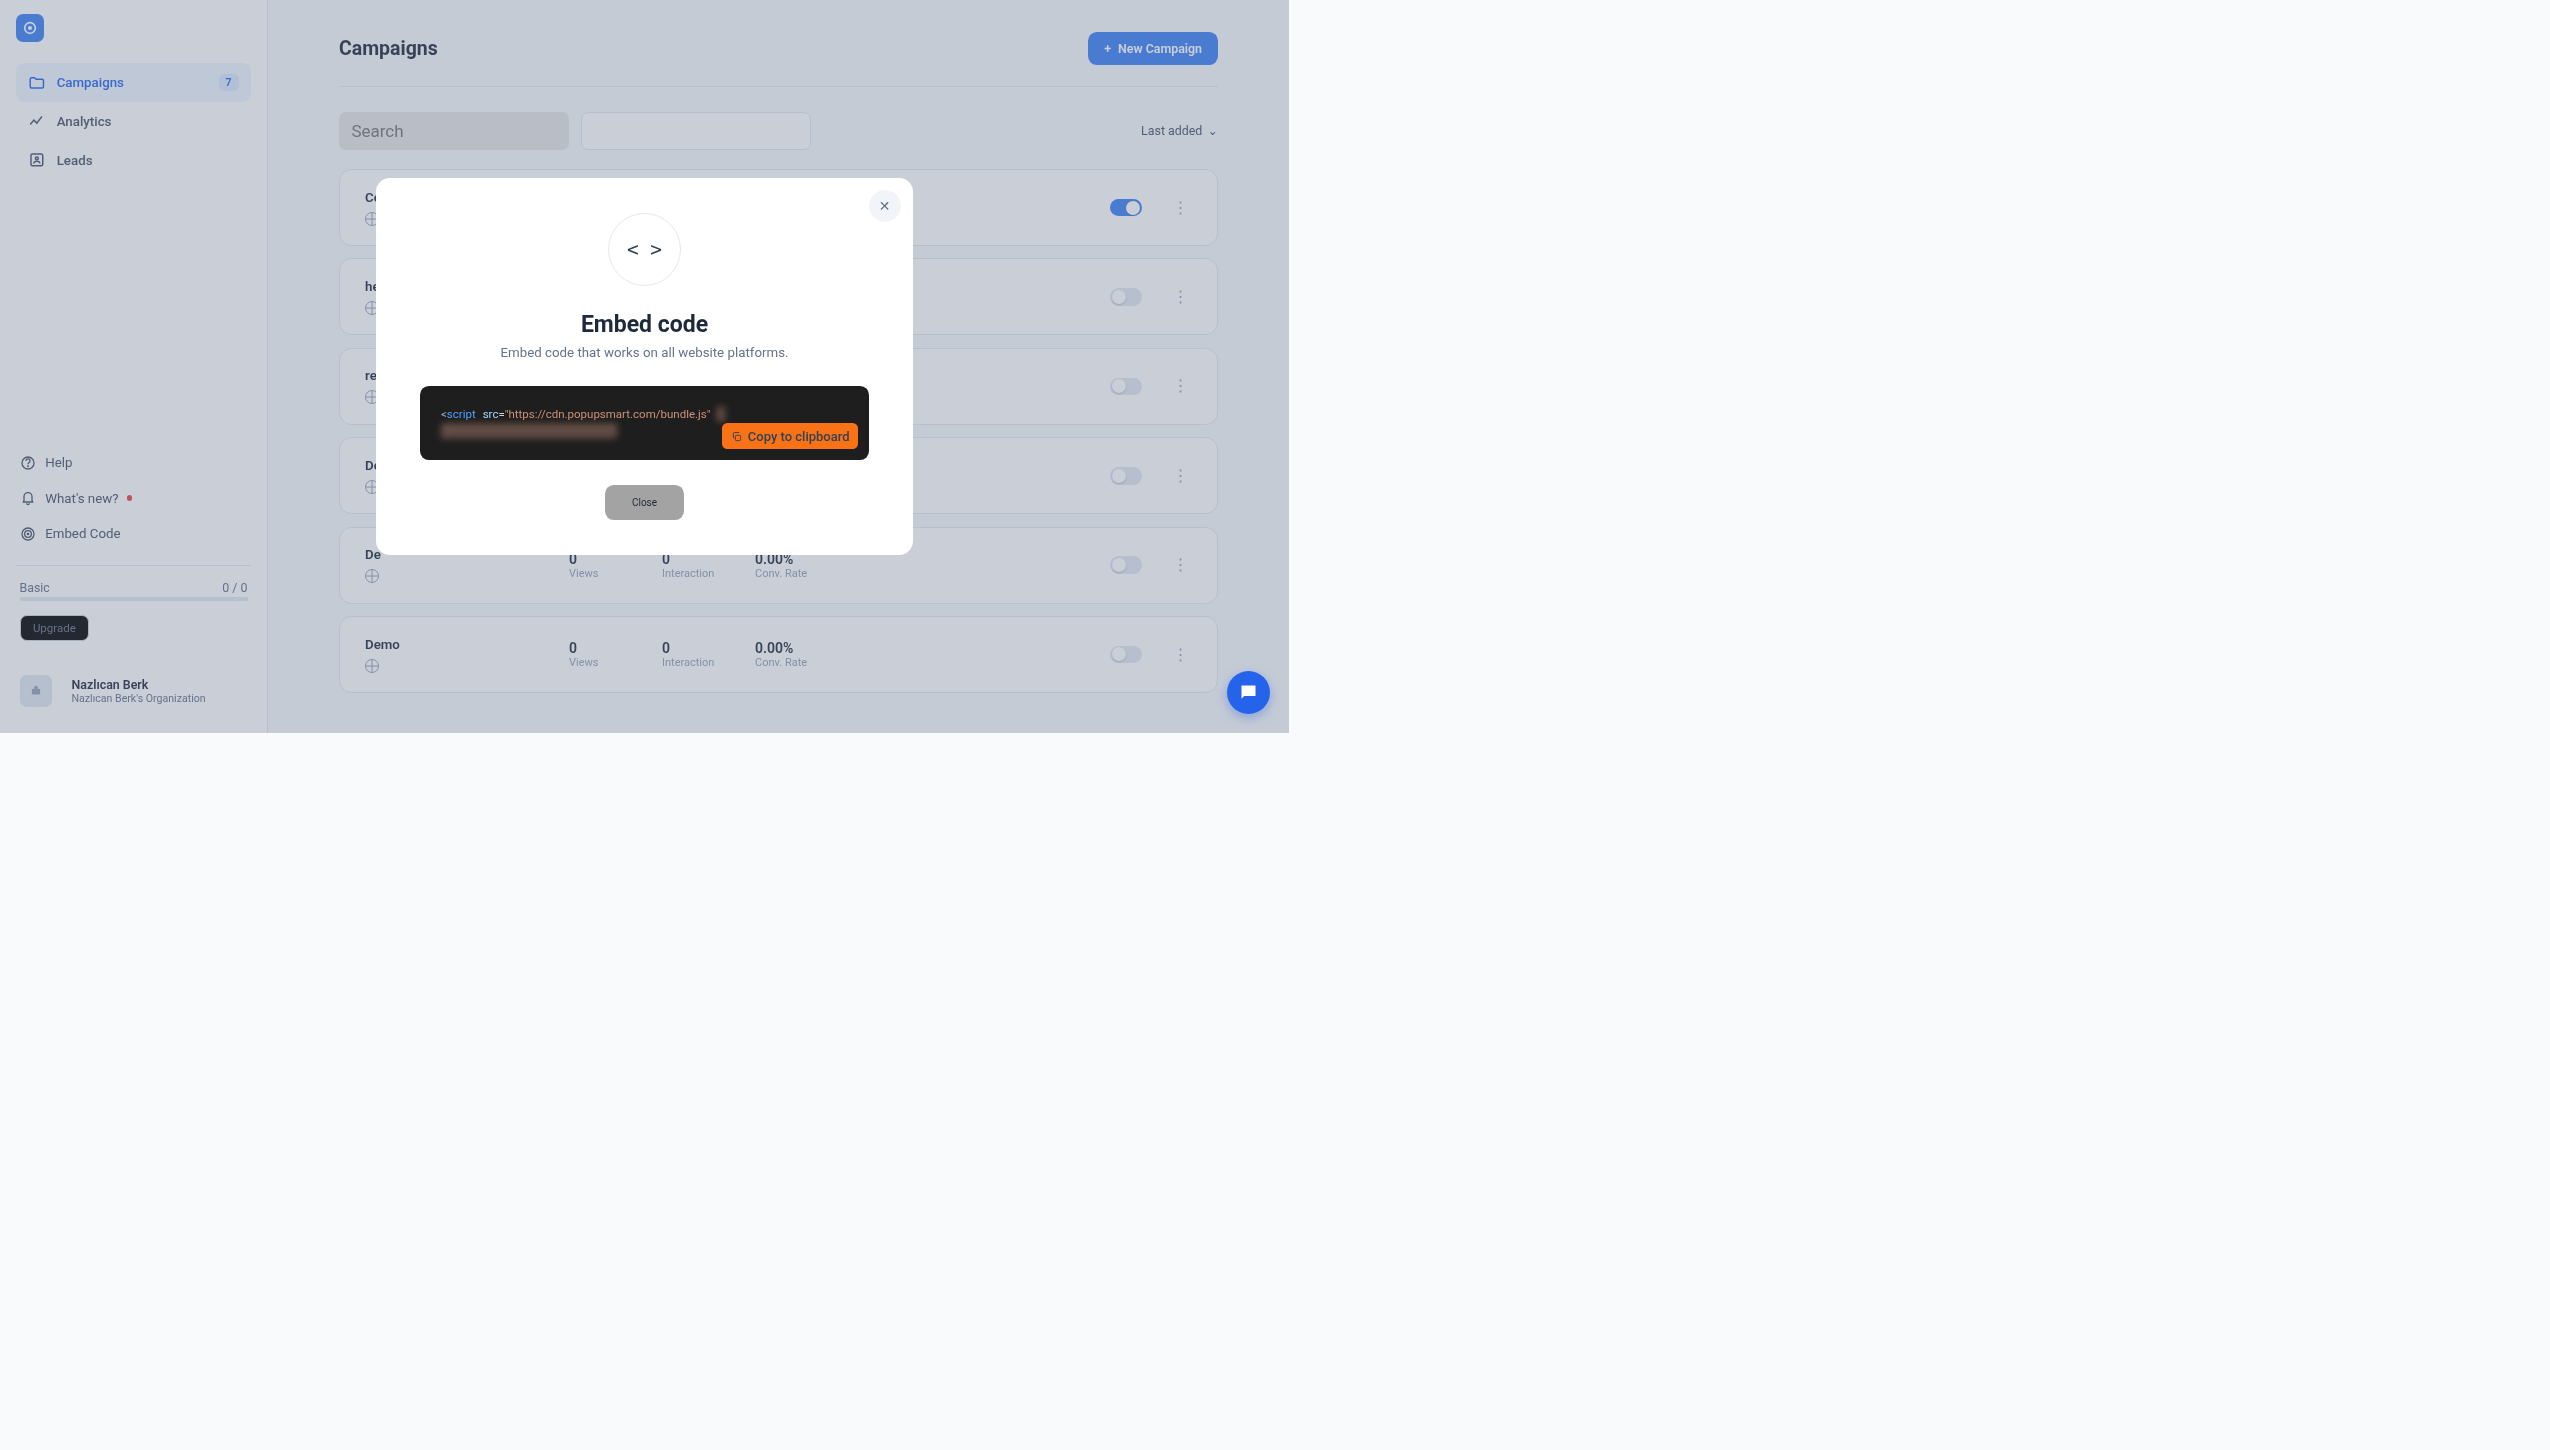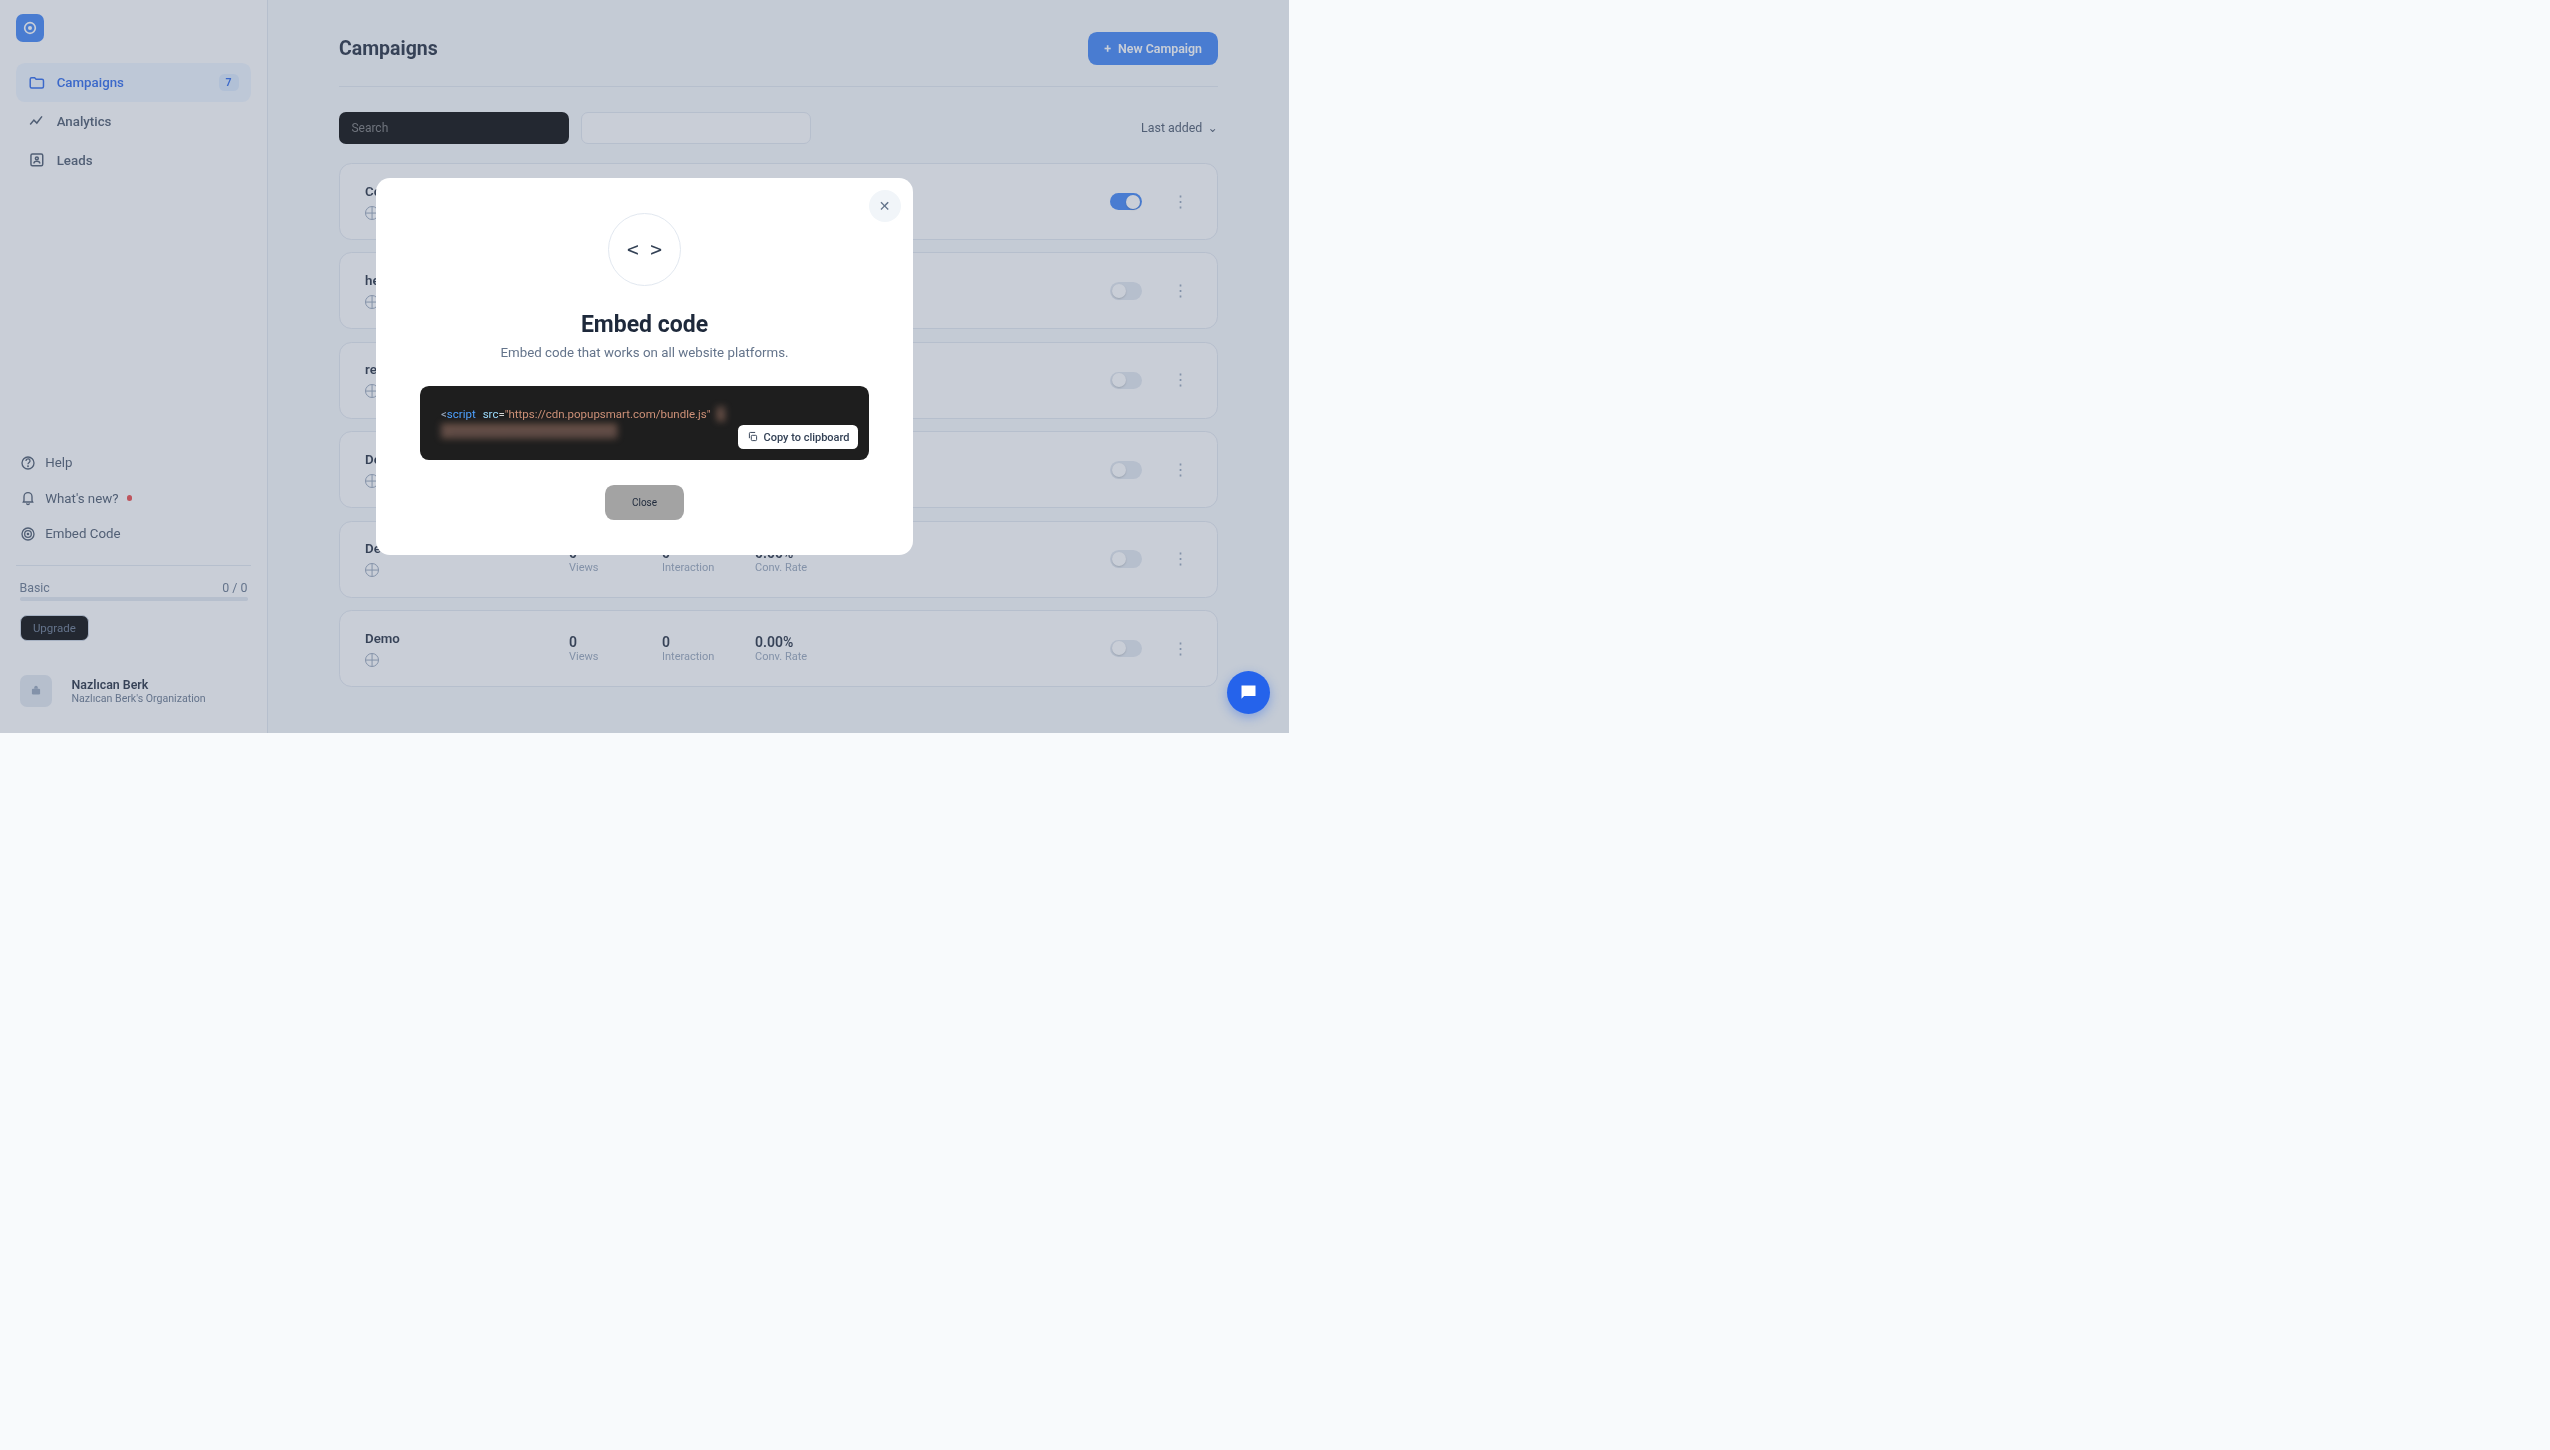--- a/index.html
+++ b/index.html
@@ -24,21 +24,21 @@
 .user-block{display:flex;align-items:center;gap:20px;padding:12.4px 3.5px;margin-top:21px}
 .avatar{width:32px;height:32px;background:#e2e8f0;border-radius:7px;display:flex;align-items:center;justify-content:center}
 .user-name{font-size:12.4px;font-weight:600;color:#1e293b}
 .user-org{font-size:10.6px;color:#64748b}
 .main{flex:1;padding:32px 71px;overflow-y:auto}
 .main-header{display:flex;justify-content:space-between;align-items:center;padding-bottom:21px;border-bottom:0.9px solid #e2e8f0;margin-bottom:25px}
 .page-title{font-size:19.5px;font-weight:700;color:#1e293b}
 .new-btn{background:#3b82f6;color:#fff;border:none;padding:8.9px 16px;border-radius:8.9px;font-size:12.4px;font-weight:600;display:flex;align-items:center;gap:7px;cursor:pointer}
 .toolbar{display:flex;justify-content:space-between;align-items:center;margin-bottom:19.5px}
 .toolbar-left{display:flex;gap:12.4px}
-.search{background:#000000;border:none;border-radius:7px;padding:8.9px 12.4px;font-size:12px;width:230px;color:#64748b}
+.search{background:#e5e5e5;border:none;border-radius:7px;padding:8.9px 12.4px;font-size:17px;width:230px;color:#64748b}
 .filter{background:#fff;border:0.9px solid #e2e8f0;border-radius:7px;padding:8.9px 12.4px;width:230px}
 .sort{font-size:12.4px;color:#475569;display:flex;align-items:center;gap:5.3px;cursor:pointer}
 .card{background:#fff;border:0.9px solid #e2e8f0;border-radius:12.4px;padding:19.5px 25px;margin-bottom:12.4px;display:flex;align-items:center}
 .card-name{font-size:13.3px;font-weight:600;color:#1e293b;margin-bottom:7px}
 .globe{width:14px;height:14px;border:1.3px solid #94a3b8;border-radius:50%;position:relative}
 .globe::before{content:"";position:absolute;top:0;bottom:0;left:50%;width:0.9px;background:#94a3b8;transform:translateX(-50%)}
 .globe::after{content:"";position:absolute;left:0;right:0;top:50%;height:0.9px;background:#94a3b8;transform:translateY(-50%)}
 .card-left{width:204px}
 .metric{width:93px}
 .metric-val{font-size:14px;font-weight:600;color:#1e293b}
@@ -54,21 +54,21 @@
 .modal-icon{width:73px;height:73px;border:0.9px solid #e2e8f0;border-radius:50%;display:flex;align-items:center;justify-content:center;margin:0 auto 25px;font-family:monospace;font-size:19.5px;color:#334155}
 .modal-title{font-size:23px;font-weight:700;margin-bottom:7px}
 .modal-sub{font-size:13.3px;color:#64748b;margin-bottom:26.6px}
 .code-box{background:#1e1e1e;border-radius:8.9px;padding:19.5px 21px;text-align:left;font-family:Menlo,Consolas,monospace;font-size:11.5px;position:relative;margin-bottom:25px;line-height:1.5}
 .tok-punc{color:#94a3b8}
 .tok-tag{color:#4ea1ff}
 .tok-attr{color:#9cdcfe}
 .tok-eq{color:#d4d4d4}
 .tok-str{color:#ce9178}
 .blur{filter:blur(3.5px);background:rgba(206,145,120,.5);padding:0 1.8px}
-.copy-btn{position:absolute;bottom:10.6px;right:10.6px;background:#ffffff;border:none;padding:5.3px 8.9px;border-radius:5.3px;font-size:11px;font-weight:500;display:flex;gap:5.3px;cursor:pointer;color:#334155}
+.copy-btn{position:absolute;bottom:10.6px;right:10.6px;background:#f97316;border:none;padding:5.3px 8.9px;border-radius:5.3px;font-size:13px;font-weight:500;display:flex;align-items:center;gap:5.3px;cursor:pointer;color:#334155}
 .modal-desc{font-size:13.3px;color:#334155;margin-bottom:25px;line-height:1.5}
 .modal-desc b{font-weight:700}
 .close-btn{background:#a3a3a3;border:none;padding:12.4px 26.6px;border-radius:8.9px;font-size:10px;font-weight:400;cursor:pointer;color:#1e293b}
 .chat-fab{position:absolute;bottom:19.5px;right:19.5px;width:43px;height:43px;background:#2563eb;border-radius:50%;display:flex;align-items:center;justify-content:center;cursor:pointer;box-shadow:0 3.5px 10.6px rgba(37,99,235,.4)}
 .chat-fab svg{width:21px;height:21px;fill:#fff}
 </style>
 </head>
 <body>
 
 <div class="app">

